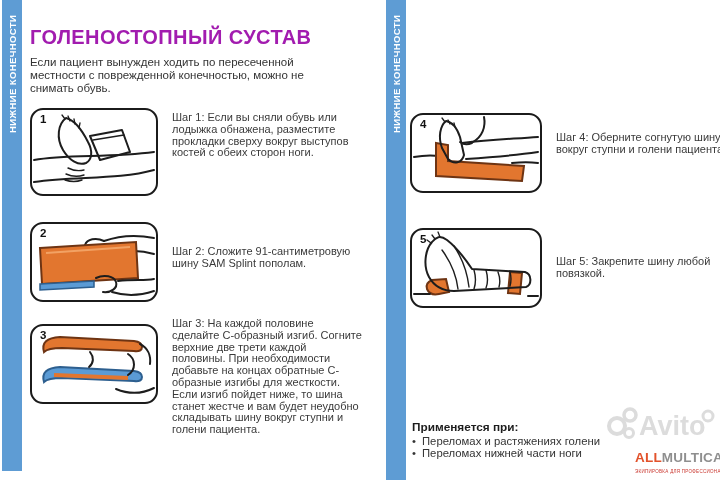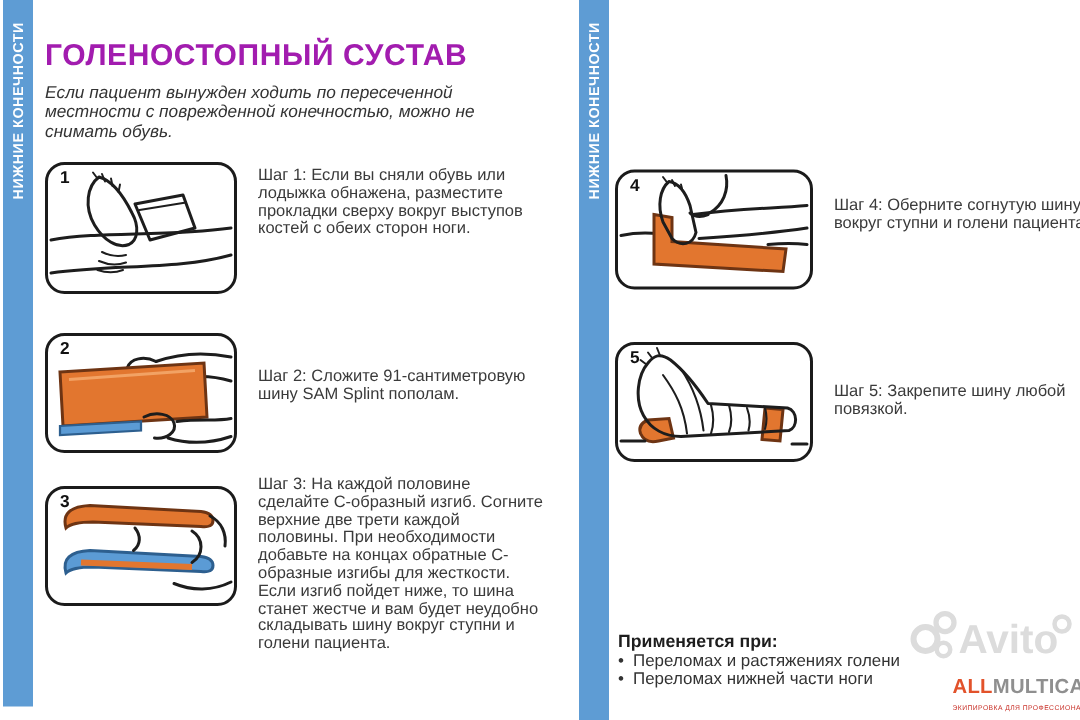--- a/index.html
+++ b/index.html
@@ -15,21 +15,21 @@
     font-size:9.5px;letter-spacing:0.4px;transform-origin:0 0;transform:rotate(-90deg);
   }
   .vbar-label.left{left:7px;top:133px;}
   .vbar-label.right{left:391px;top:133px;}
   .page-title{
     position:absolute;left:30px;top:26px;font-size:20px;font-weight:bold;
     color:#a21caf;letter-spacing:0.4px;
   }
   .intro{
     position:absolute;left:30px;top:56px;width:312px;
-    font-size:11.5px;line-height:12.8px;color:#333;font-style:italic;
+    font-size:11.5px;line-height:12.8px;color:#333;
   }
   .stepbox{
     position:absolute;background:#fff;border:2.5px solid #1b1b1b;border-radius:13px;
     box-sizing:border-box;
   }
   .stepnum{
     position:absolute;left:8px;top:3px;font-size:11.5px;font-weight:bold;color:#111;
   }
   .stepbox svg{position:absolute;left:0;top:0;width:100%;height:100%;}
   .steptext{

